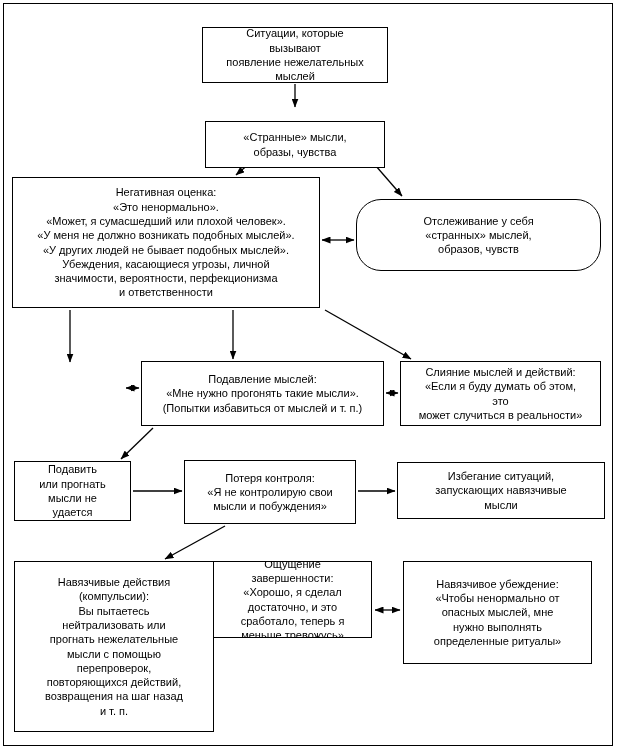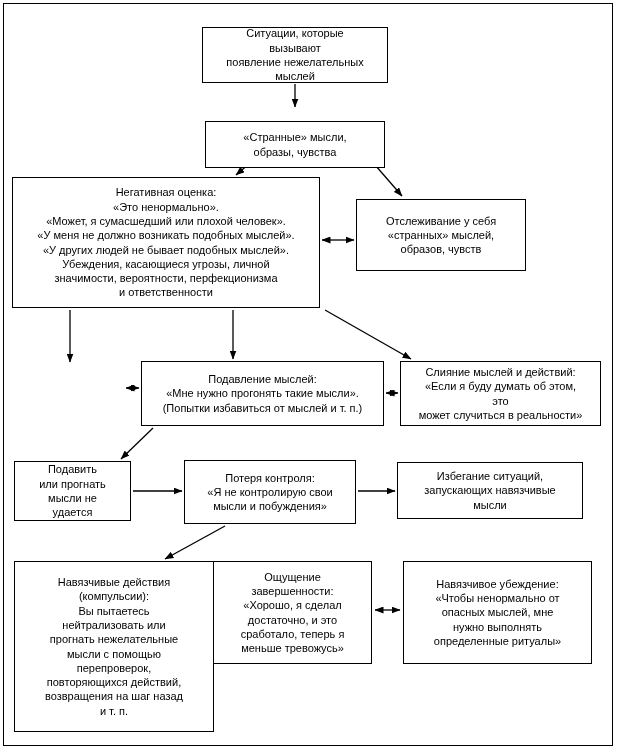--- a/index.html
+++ b/index.html
@@ -94,21 +94,21 @@
     <span class="txt">Негативная оценка:
 «Это ненормально».
 «Может, я сумасшедший или плохой человек».
 «У меня не должно возникать подобных мыслей».
 «У других людей не бывает подобных мыслей».
 Убеждения, касающиеся угрозы, личной
 значимости, вероятности, перфекционизма
 и ответственности</span>
   </div>
 
-  <div class="box" style="left:356px; top:199px; width:170px; height:72px;">
+  <div class="box" style="left:356px; top:199px; width:245px; height:72px;border-radius:25px;">
     <span class="txt">Отслеживание у себя
 «странных» мыслей,
 образов, чувств</span>
   </div>
 
 
   <div class="box" style="left:400px; top:361px; width:201px; height:65px;">
     <span class="txt">Слияние мыслей и действий:
 «Если я буду думать об этом, это
 может случиться в реальности»</span>
@@ -125,40 +125,40 @@
 или прогнать
 мысли не удается</span>
   </div>
 
   <div class="box" style="left:184px; top:460px; width:172px; height:64px;">
     <span class="txt">Потеря контроля:
 «Я не контролирую свои
 мысли и побуждения»</span>
   </div>
 
-  <div class="box" style="left:397px; top:462px; width:186px; height:57px;">
+  <div class="box" style="left:397px; top:462px; width:208px; height:57px;">
     <span class="txt">Избегание ситуаций,
 запускающих навязчивые
 мысли</span>
   </div>
 
   <div class="box" style="left:14px; top:561px; width:200px; height:171px;">
     <span class="txt">Навязчивые действия
 (компульсии):
 Вы пытаетесь
 нейтрализовать или
 прогнать нежелательные
 мысли с помощью
 перепроверок,
 повторяющихся действий,
 возвращения на шаг назад
 и т. п.</span>
   </div>
 
-  <div class="box" style="left:213px; top:561px; width:159px; height:103px;">
+  <div class="box" style="left:213px; top:561px; width:159px; height:77px;">
     <span class="txt">Ощущение
 завершенности:
 «Хорошо, я сделал
 достаточно, и это
 сработало, теперь я
 меньше тревожусь»</span>
   </div>
 
   <div class="box" style="left:403px; top:561px; width:189px; height:103px;">
     <span class="txt">Навязчивое убеждение:

